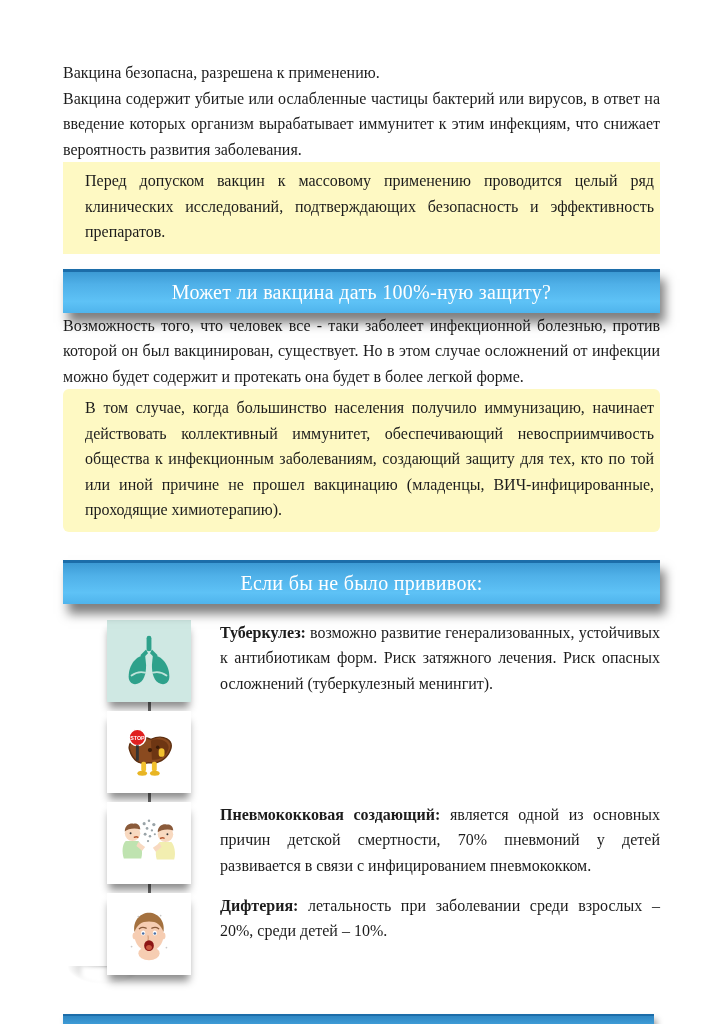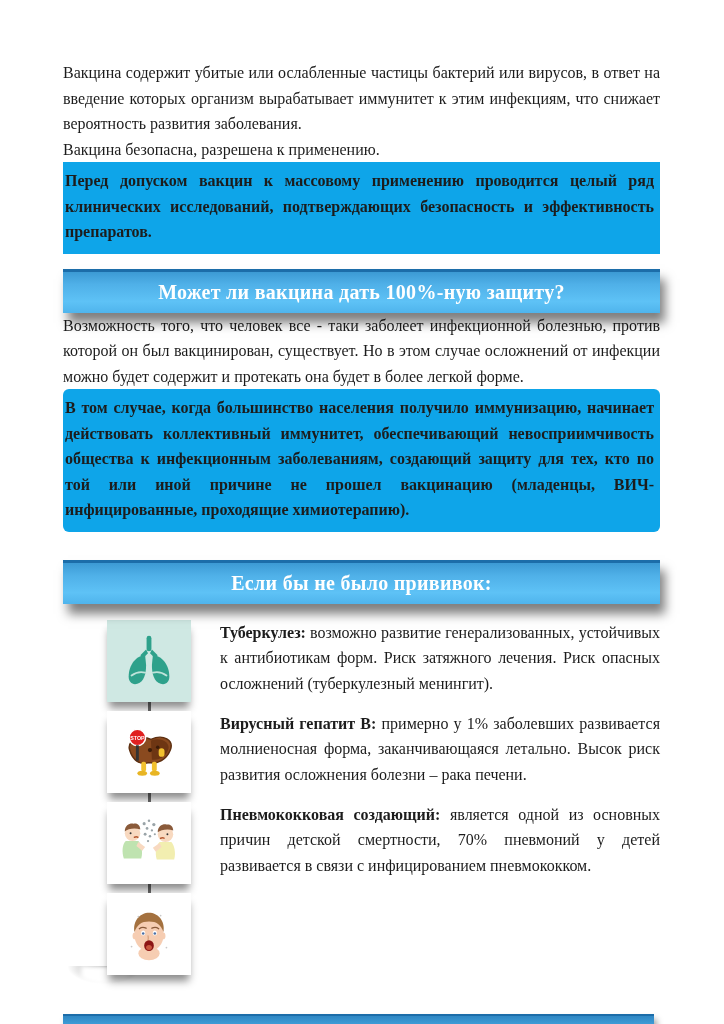--- a/index.html
+++ b/index.html
@@ -8,31 +8,31 @@
     font-family:"Liberation Serif","DejaVu Serif",serif;color:#1c1c1c;
     position:relative;
   }
   .content{width:597px;margin:0 0 0 63px;padding-top:60px;}
   p.bodytext{
     margin:0;font-size:16px;line-height:25.5px;text-align:justify;
   }
   .gap-sm{margin-top:7px;}
   .gap-md{margin-top:14px;border-radius:6px;}
   .highlight{
-    background:#0ea5e9;padding:6px 6px 9px 2px;margin-left:-4px;margin-right:-4px;font-weight:bold;
+    background:#fef9c3;padding:6px 6px 9px 22px;margin-left:-4px;margin-right:-4px;
   }
   .banner{
     margin-top:15px;height:41px;border-top:3px solid #1c6da9;
     background:linear-gradient(180deg,#3c9ad4 0%,#4fb0e8 30%,#5ec2f6 72%,#4fb4ec 100%);
     display:flex;align-items:center;justify-content:center;
     box-shadow:5px 10px 10px rgba(0,0,0,0.5);
     position:relative;z-index:2;
   }
   .banner-title{
-    color:#ffffff;font-weight:bold;font-size:20px;letter-spacing:0.3px;
+    color:#ffffff;font-weight:normal;font-size:20px;letter-spacing:0.3px;
   }
   .after-banner{margin-top:17px;}
   
   .no-vax-list{position:relative;margin-top:16px;}
   .v-rule{
     position:absolute;left:85px;top:0;bottom:24px;width:3px;background:#6a6a6a;
   }
   .nv-item{display:flex;align-items:flex-start;margin-bottom:9px;padding-left:44px;}
   .icon-cell{
     flex:0 0 84px;height:82px;background:#ffffff;
@@ -60,23 +60,23 @@
     border-top:2px solid #1c6da9;
     background:linear-gradient(180deg,#2f87c4 0%,#45a5de 45%,#57bdf2 100%);
     box-shadow:3px 5px 6px rgba(0,0,0,0.35);
   }
 </style>
 </head>
 <body>
 
 <div class="content">
 
+  <p class="bodytext gap-sm">Вакцина безопасна, разрешена к применению.</p>
+
   <p class="bodytext">Вакцина содержит убитые или ослабленные частицы бактерий или вирусов, в ответ на введение которых организм вырабатывает иммунитет к этим инфекциям, что снижает вероятность развития заболевания.</p>
-
-  <p class="bodytext gap-sm">Вакцина безопасна, разрешена к применению.</p>
 
   <p class="bodytext gap-sm highlight">Перед допуском вакцин к массовому применению проводится целый ряд клинических исследований, подтверждающих безопасность и эффективность препаратов.</p>
 
   <div class="banner">
     <span class="banner-title">Может ли вакцина дать 100%-ную  защиту?</span>
   </div>
 
   <p class="bodytext after-banner">Возможность того, что человек все - таки заболеет инфекционной болезнью, против которой он был вакцинирован, существует. Но в этом случае осложнений от инфекции можно будет содержит и протекать она будет  в более легкой форме.</p>
 
   <p class="bodytext gap-md highlight">В том случае, когда большинство населения получило иммунизацию, начинает действовать коллективный иммунитет, обеспечивающий невосприимчивость общества к инфекционным заболеваниям, создающий защиту для тех, кто по той или иной причине не прошел вакцинацию (младенцы, ВИЧ-инфицированные, проходящие химиотерапию).</p>
@@ -115,24 +115,20 @@
           <circle cx="41" cy="27" r="1.8" fill="#3c1c08"></circle>
           <rect x="24" y="42" width="5" height="10" rx="2" fill="#f2c12e"></rect>
           <rect x="35" y="42" width="5" height="10" rx="2" fill="#f2c12e"></rect>
           <ellipse cx="25" cy="54" rx="5" ry="2.6" fill="#e8b524"></ellipse>
           <ellipse cx="38" cy="54" rx="5" ry="2.6" fill="#e8b524"></ellipse>
           <rect x="42" y="28" width="6" height="9" rx="3" fill="#f2c12e"></rect>
           <circle cx="20" cy="17" r="8.5" fill="#e02020" stroke="#ffffff" stroke-width="1.5"></circle>
           <text x="20" y="19.5" font-size="5.5" font-family="Liberation Sans, sans-serif" font-weight="bold" fill="#ffffff" text-anchor="middle">STOP</text>
           <rect x="18.5" y="25" width="3" height="16" fill="#333333"></rect>
         </svg>
-      </div>
-      <div class="nv-text">
-        <span class="nv-term">Вирусный гепатит В:</span>
-        <span>примерно у 1% заболевших развивается молниеносная форма, заканчивающаяся летально. Высок риск развития осложнения болезни – рака печени.</span>
       </div>
     </div>
 
     <div class="nv-item">
       <div class="icon-cell">
         <svg viewBox="0 0 64 64">
           <circle cx="15" cy="22" r="8" fill="#f8d9c0"></circle>
           <path d="M7 20 C7 13 13 11 16 12 C20 11 23 14 23 18 C18 16 10 17 7 20 Z" fill="#8a5a3a"></path>
           <circle cx="13" cy="22" r="1" fill="#333"></circle>
           <path d="M17 26 C18.5 25.5 19.5 25.5 20.5 26" stroke="#b5572f" stroke-width="1.6" fill="none" stroke-linecap="round"></path>
@@ -179,20 +175,24 @@
           <path d="M35 26 C37 25 40 25 42 26.5" stroke="#8a5a3a" stroke-width="1.4" fill="none" stroke-linecap="round"></path>
           <path d="M31 34 C31.5 36 31.5 37 31 38.5" stroke="#d9a27f" stroke-width="1.3" fill="none" stroke-linecap="round"></path>
           <ellipse cx="32" cy="44" rx="5" ry="5.5" fill="#8c1414"></ellipse>
           <ellipse cx="32" cy="46" rx="3" ry="2.6" fill="#c9573f"></ellipse>
           <circle cx="21" cy="14" r="0.9" fill="#c8c8c8"></circle>
             <circle cx="44" cy="13" r="0.9" fill="#c8c8c8"></circle>
           <circle cx="14" cy="45" r="0.9" fill="#c8c8c8"></circle>
             <circle cx="50" cy="46" r="0.9" fill="#c8c8c8"></circle>
         </svg>
       </div>
+      <div class="nv-text">
+        <span class="nv-term">Дифтерия:</span>
+        <span>летальность при заболевании среди взрослых – 20%, среди детей – 10%.</span>
+      </div>
     </div>
 
     <div class="column-end-shadow"></div>
   </div>
 
   <div class="bottom-strip"></div>
 
 </div>
 
 </body></html>

